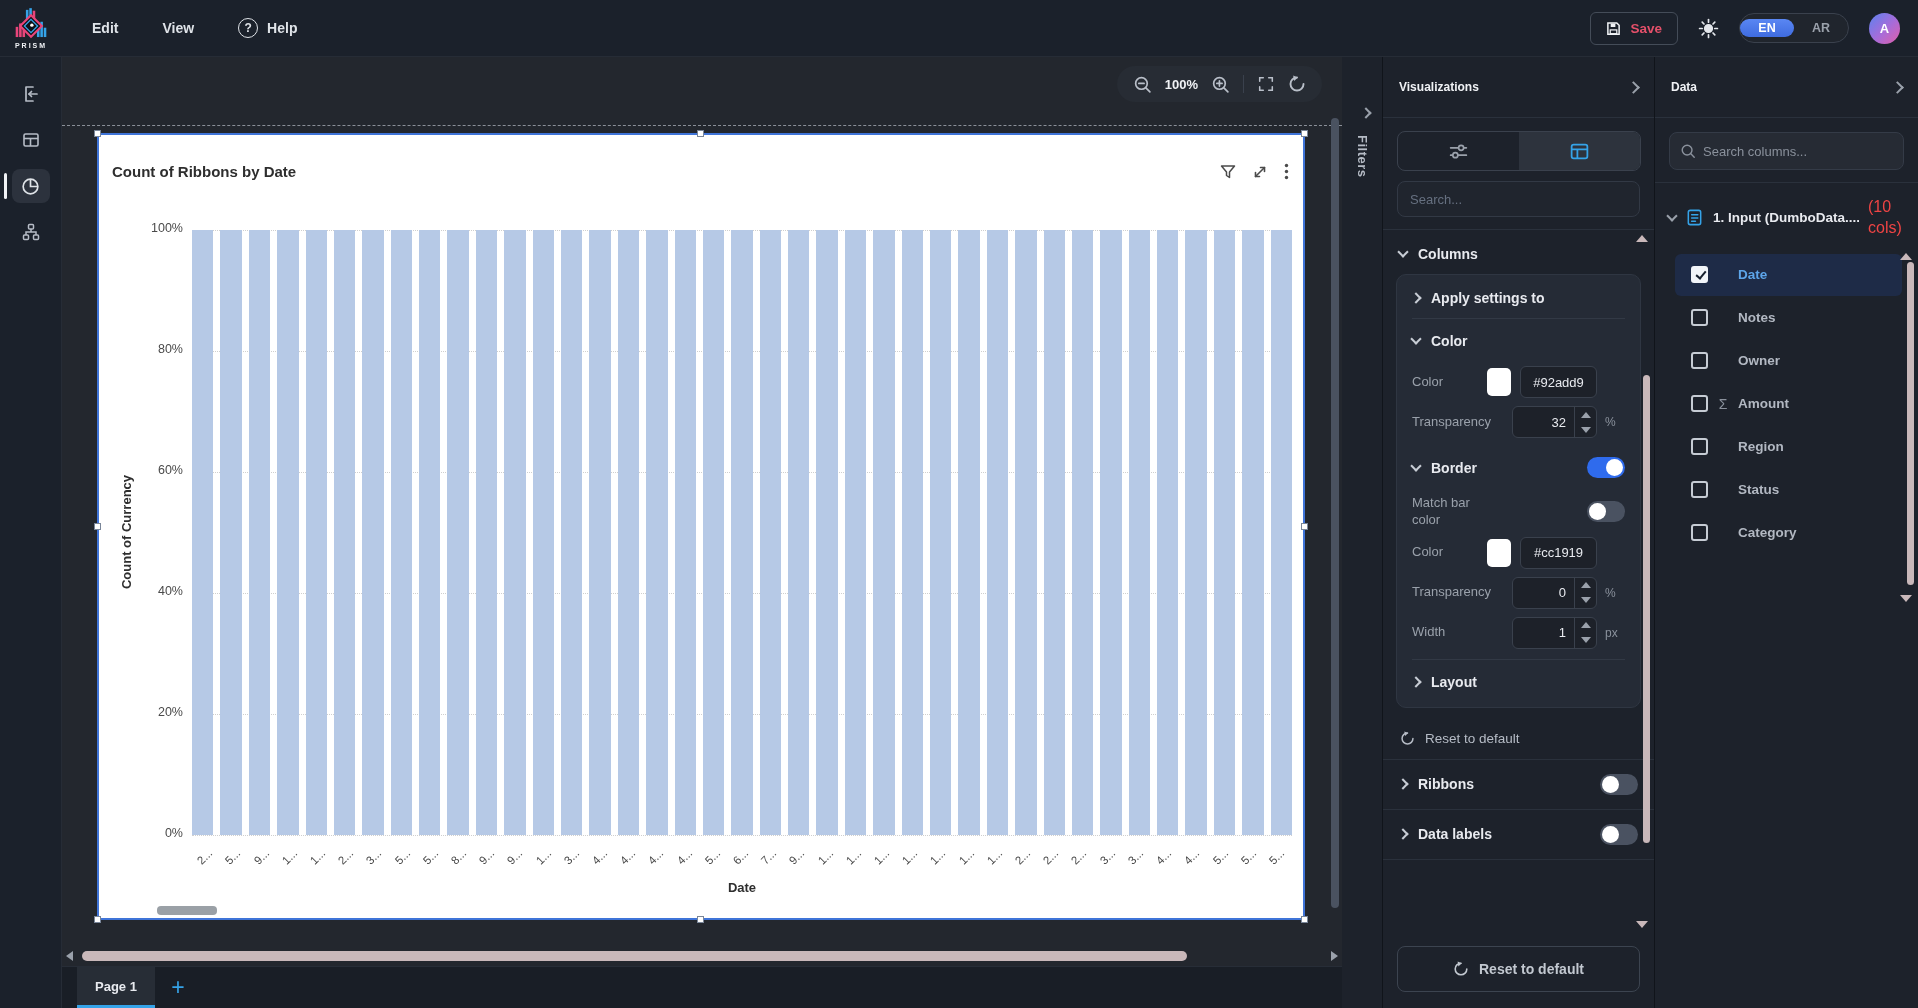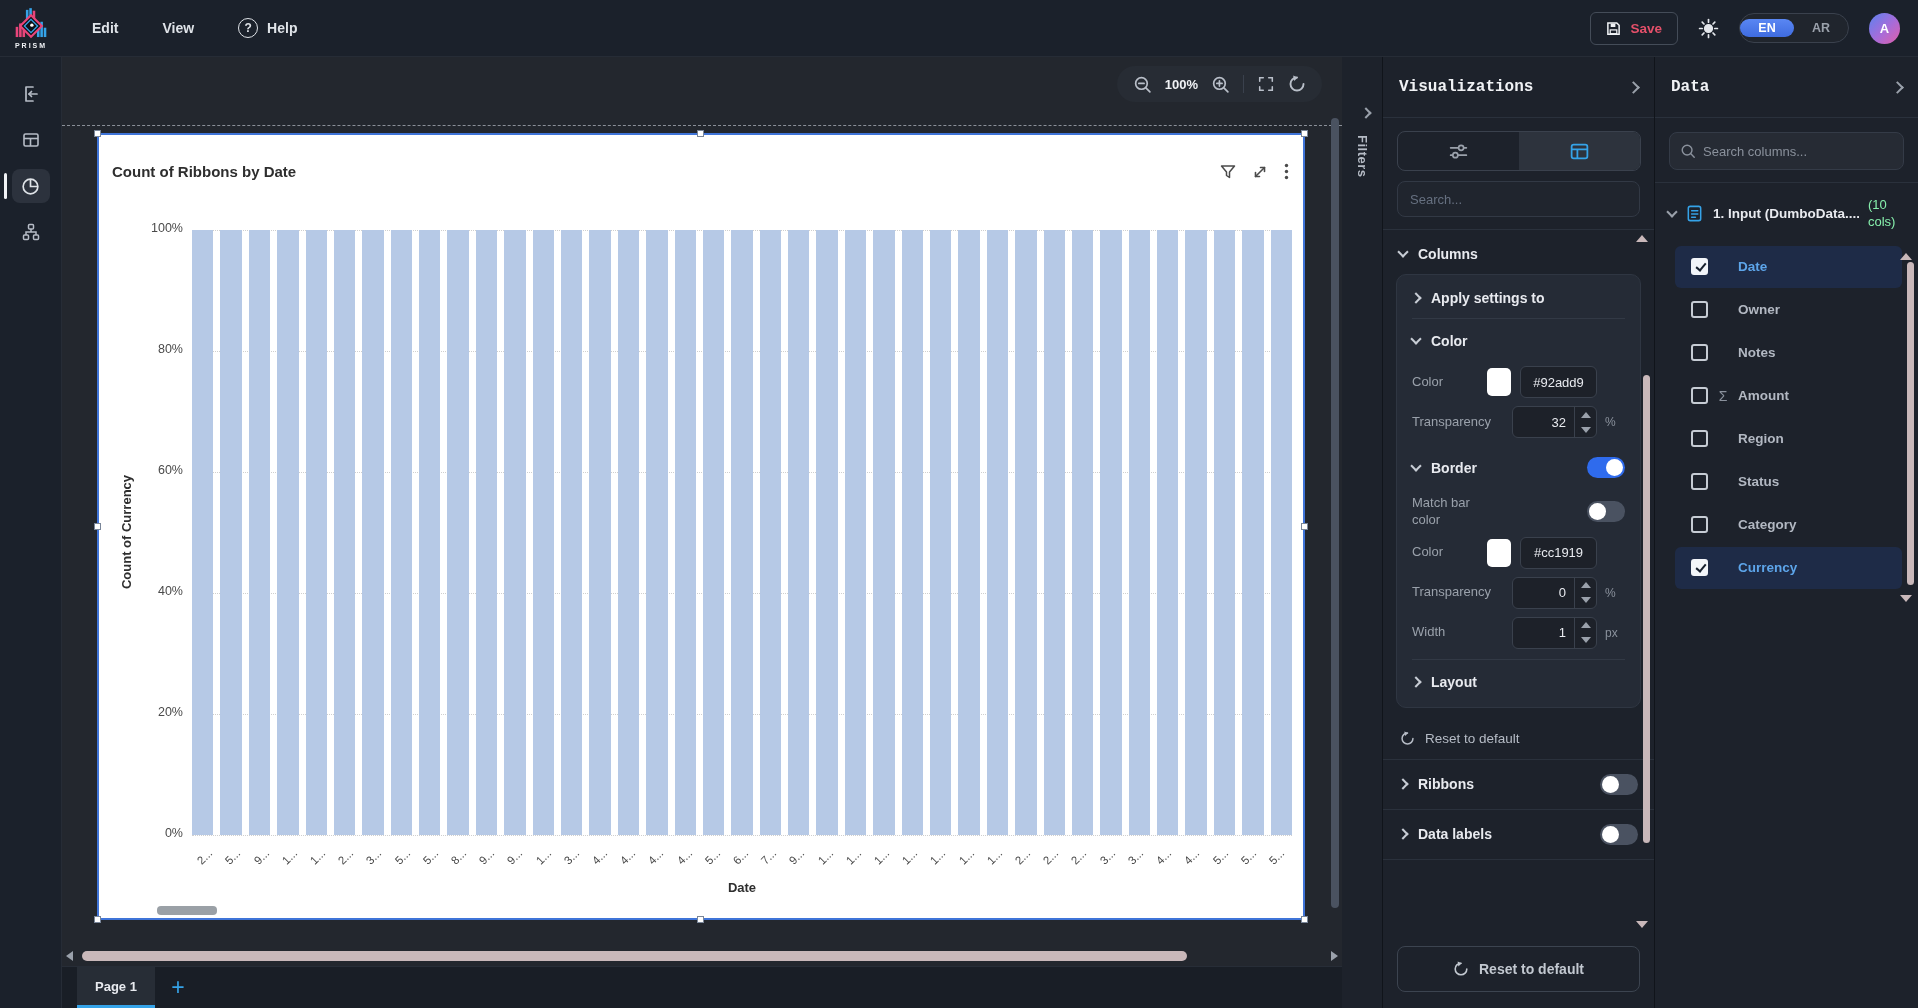--- a/index.html
+++ b/index.html
@@ -79,21 +79,21 @@
     color:#b6bcc6; font-size:13px; font-weight:600; letter-spacing:0.5px; }
   
   .chev { display:inline-block; width:8px; height:8px; border-right:2px solid #9aa1ab; border-bottom:2px solid #9aa1ab; flex:none; }
   .chev.down { transform:rotate(45deg); margin-top:-4px; }
   .chev.right { transform:rotate(-45deg); }
   .chev.light { border-color:#c8cdd5; }
   .chev.big { width:9px; height:9px; }
   
   .viz-panel { width:272px; background:#1d222b; border-right:1px solid #10141a; display:flex; flex-direction:column; position:relative; }
   .panel-header { height:61px; border-bottom:1px solid #2a313c; display:flex; align-items:center; justify-content:space-between; padding:0 16px; flex:none; }
-  .panel-title { font-size:16px; font-weight:bold; color:#f0f2f5;font-family:Liberation Mono, monospace; }
+  .panel-title { font-size:12px; font-weight:bold; color:#f0f2f5; }
   .segmented { margin:13px auto 0; width:244px; height:40px; border:1px solid #3a414d; border-radius:8px; display:flex; overflow:hidden; flex:none; }
   .seg-btn { flex:1; display:flex; align-items:center; justify-content:center; color:#9aa1ab; cursor:pointer; }
   .seg-btn.active { background:#2d333d; color:#35a3e8; }
   .viz-tabs { display:flex; height:44px; margin-top:15px; border-top:1px solid #2a313c; border-bottom:1px solid #2a313c; flex:none; }
   .viz-tab { flex:1; display:flex; align-items:center; justify-content:center; font-size:14px; font-weight:bold; color:#8a919c; cursor:pointer; }
   .viz-tab.active { color:#2f9fe8; box-shadow:inset 0 -3px 0 #2f9fe8; border-right:1px solid #2a313c; }
   .viz-search-wrap { padding:10px 14px 12px; border-bottom:1px solid #2a313c; flex:none; }
   .text-input { width:100%; height:36px; background:#20252e; border:1px solid #323945; border-radius:8px;
     color:#e4e7ec; font-size:13px; padding:0 12px; outline:none; font-family:"Liberation Sans",sans-serif; }
   .text-input::placeholder { color:#667080; }
@@ -133,21 +133,21 @@
   .sa-down { border-left:6px solid transparent; border-right:6px solid transparent; border-top:7px solid #c9b8ba; }
   
   .data-panel { width:263px; background:#1d222b; display:flex; flex-direction:column; position:relative; }
   .search-box { margin:14px 14px 12px; height:38px; background:#262b34; border:1px solid #343b47; border-radius:8px;
     display:flex; align-items:center; padding:0 10px; gap:7px; }
   .search-box input { flex:1; background:transparent; border:none; outline:none; color:#e4e7ec; font-size:13px; font-family:"Liberation Sans",sans-serif; }
   .search-box input::placeholder { color:#8a919c; }
   .data-divider { border-top:1px solid #2a313c; }
   .source-row { display:flex; align-items:center; gap:9px; padding:14px 12px 10px 13px; cursor:pointer; }
   .source-name { font-size:13.5px; font-weight:bold; color:#e8eaef; flex:1; white-space:nowrap; overflow:hidden; }
-  .cols-badge { width:38px; font-size:13px; color:#86efac; line-height:1.3; flex:none; }
+  .cols-badge { width:38px; font-size:16px; color:#ef4444; line-height:1.3; flex:none; }
   .field-list { margin-top:4px; }
   .field-row { height:42px; margin:1px 16px 1px 20px; padding-left:16px; display:flex; align-items:center; gap:0; border-radius:6px; cursor:pointer; }
   .field-row.active { background:#1e2b47; }
   .cbx { width:17px; height:17px; border:2px solid #c6ccd4; border-radius:3px; background:transparent; flex:none; cursor:pointer; position:relative; }
   .cbx.checked { background:#f2f5f9; border-color:#f2f5f9; }
   .cbx.checked::after { content:""; position:absolute; left:5px; top:1px; width:4px; height:8px;
     border-right:2.4px solid #17202e; border-bottom:2.4px solid #17202e; transform:rotate(40deg); }
   .agg { width:30px; text-align:center; color:#8a919c; font-size:14px; flex:none; }
   .fname { font-size:13.5px; font-weight:600; color:#b2b8c2; }
   .field-row.active .fname { color:#5da5ea; font-weight:bold; }
@@ -644,26 +644,26 @@
 
       <div class="field-list" id="field-list">
           <div class="field-row active">
             <span class="cbx checked"></span>
             <span class="agg"></span>
             <span class="fname">Date</span>
           </div>
           <div class="field-row">
             <span class="cbx"></span>
             <span class="agg"></span>
-            <span class="fname">Owner</span>
+            <span class="fname">Notes</span>
           </div>
           <div class="field-row">
             <span class="cbx"></span>
             <span class="agg"></span>
-            <span class="fname">Notes</span>
+            <span class="fname">Owner</span>
           </div>
           <div class="field-row">
             <span class="cbx"></span>
             <span class="agg">Σ</span>
             <span class="fname">Amount</span>
           </div>
           <div class="field-row">
             <span class="cbx"></span>
             <span class="agg"></span>
             <span class="fname">Region</span>
@@ -671,25 +671,20 @@
           <div class="field-row">
             <span class="cbx"></span>
             <span class="agg"></span>
             <span class="fname">Status</span>
           </div>
           <div class="field-row">
             <span class="cbx"></span>
             <span class="agg"></span>
             <span class="fname">Category</span>
           </div>
-          <div class="field-row active">
-            <span class="cbx checked"></span>
-            <span class="agg"></span>
-            <span class="fname">Currency</span>
-          </div>
         </div>
 
       <span class="scroll-arrow sa-up" style="top:196px;"></span>
       <span class="data-scroll-thumb"></span>
       <span class="scroll-arrow sa-down" style="top:538px;"></span>
     </div>
   </div>
 </div>
 
 </body></html>

